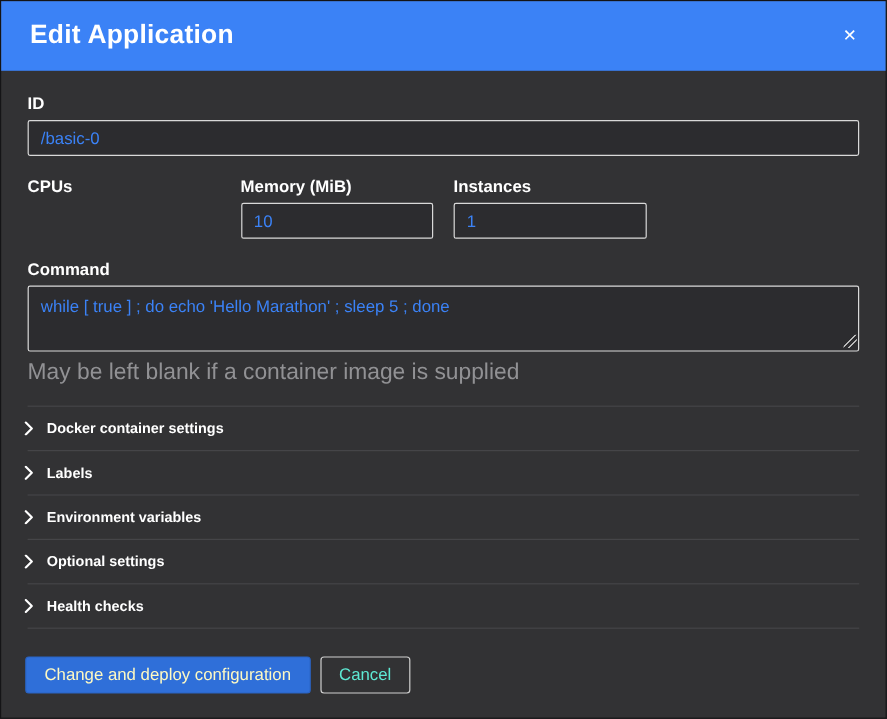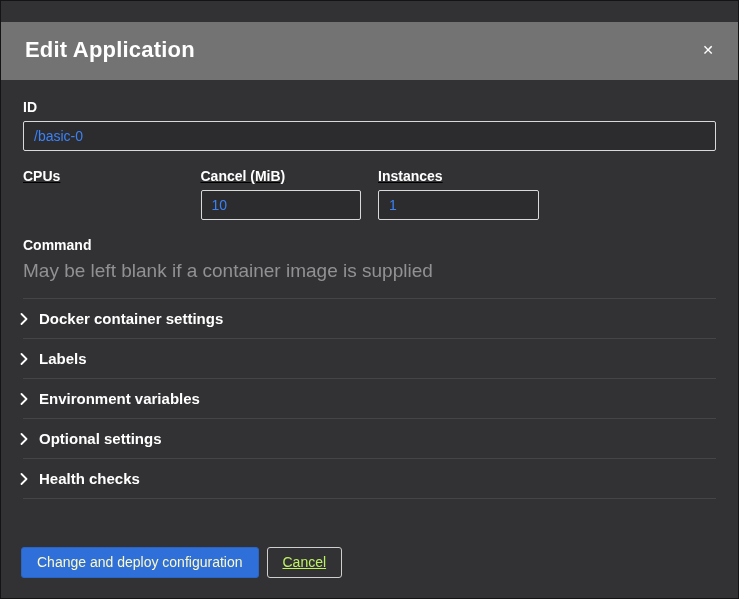--- a/index.html
+++ b/index.html
@@ -10,25 +10,24 @@
     overflow: hidden;
   }
   .modal {
     width: 739px; height: 599px;
     background: #323234;
     border: 1px solid #141416;
     display: flex; flex-direction: column;
   }
   
   .modal-header {
-    background: #737373;
+    background: #3b82f6;
     padding: 15px 22px 17px 24px;
     display: flex; align-items: flex-start; justify-content: space-between;
     flex: 0 0 auto;
-    margin-top: 21px;
   }
   .modal-title {
     color: #ffffff; font-size: 22px; font-weight: 600; letter-spacing: .2px;
     line-height: 1.2;
   }
   .close-btn {
     background: none; border: none; color: #ffffff;
     font-size: 14px; line-height: 1; padding: 6px 2px 2px 6px;
     cursor: pointer; font-family: inherit;
   }
@@ -43,21 +42,20 @@
     background: #2c2c2f;
     border: 1px solid #d9d9d9;
     border-radius: 2px;
     color: #3b82f6; font-size: 14px; font-family: inherit;
     padding: 0 10px;
     outline: none;
   }
   .fields-row {
     display: grid; grid-template-columns: repeat(4, 1fr); gap: 17px;
     margin-top: 17px;
-    text-decoration: underline;
   }
   .command-group { margin-top: 17px; }
   .textarea-wrap { position: relative; }
   textarea.text-input {
     height: 55px; padding: 6px 10px; resize: none; line-height: 1.45;
     display: block;
   }
   .resize-grip {
     position: absolute; right: 2px; bottom: 3px; width: 11px; height: 11px;
     pointer-events: none;
@@ -70,34 +68,34 @@
   
   .sections { margin-top: 16px; }
   .section-row {
     display: flex; align-items: center; gap: 11px;
     padding: 11px 0 11px 0;
     border-top: 1px solid #454548;
     cursor: pointer;
   }
   .sections .section-row:last-child { border-bottom: 1px solid #454548; }
   .chevron { width: 8px; height: 12px; flex: 0 0 auto; display: block; margin-left: -3px; }
-  .section-label { color: #ffffff; font-size: 15px; font-weight: 700; }
+  .section-label { color: #ffffff; font-size: 12px; font-weight: 700; }
   
   .modal-footer {
     flex: 0 0 auto;
     padding: 15px 20px 20px 20px;
     display: flex; align-items: center; gap: 8px;
   }
   .btn {
     height: 31px; padding: 0 15px;
     font-family: inherit; font-size: 14px; font-weight: 400;
     border-radius: 3px; cursor: pointer; line-height: 29px;
   }
   .btn-primary { background: #2f6fd9; border: 1px solid #2a64c4; color: #fef9c3; }
-  .btn-cancel { background: transparent; border: 1px solid #cfcfcf; color: #bef264; text-decoration: underline; }
+  .btn-cancel { background: transparent; border: 1px solid #cfcfcf; color: #5eead4; }
 </style>
 </head>
 <body>
 
 <div class="modal">
 
   <div class="modal-header">
     <div class="modal-title">Edit Application</div>
     <button class="close-btn">✕</button>
   </div>
@@ -107,31 +105,35 @@
     <div class="field-group">
       <label class="field-label">ID</label>
       <input type="text" class="text-input" value="/basic-0" style="">
     </div>
 
     <div class="fields-row">
       <div class="field-group">
         <label class="field-label">CPUs</label>
       </div>
       <div class="field-group">
-        <label class="field-label">Cancel (MiB)</label>
+        <label class="field-label">Memory (MiB)</label>
         <input type="text" class="text-input" value="10" style="">
       </div>
       <div class="field-group">
         <label class="field-label">Instances</label>
         <input type="text" class="text-input" value="1" style="">
       </div>
     </div>
 
     <div class="command-group">
       <label class="field-label">Command</label>
+      <div class="textarea-wrap">
+        <textarea class="text-input" spellcheck="false" style="">while [ true ] ; do echo 'Hello Marathon' ; sleep 5 ; done</textarea>
+        <span class="resize-grip"></span>
+      </div>
       <div class="help-text">May be left blank if a container image is supplied</div>
     </div>
 
     <div class="sections">
       <div class="section-row">
         <svg class="chevron" viewBox="0 0 8 12">
             <path d="M1.5 1 L6.5 6 L1.5 11" stroke="#ffffff" stroke-width="1.8" fill="none" stroke-linecap="round" stroke-linejoin="round"></path>
           </svg>
         <span class="section-label">Docker container settings</span>
       </div>

